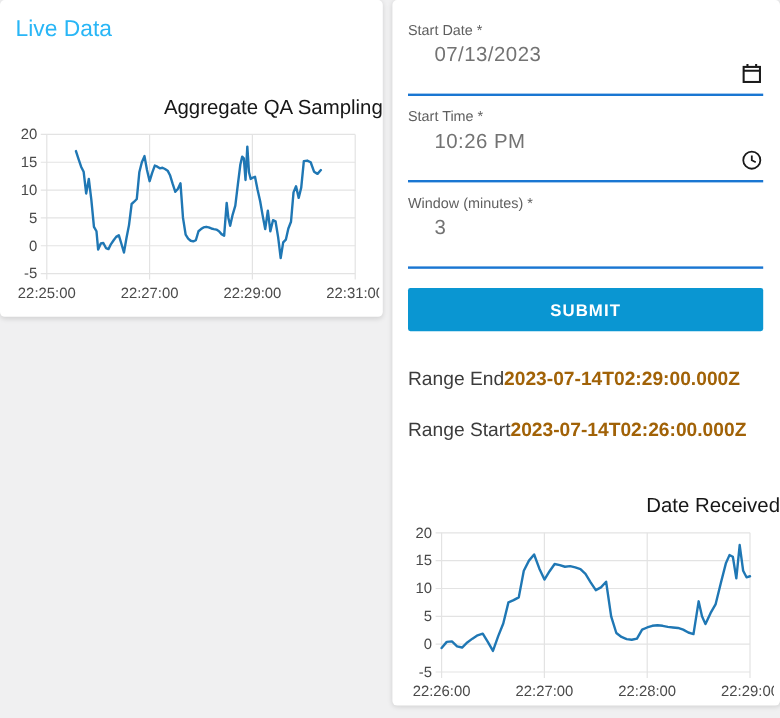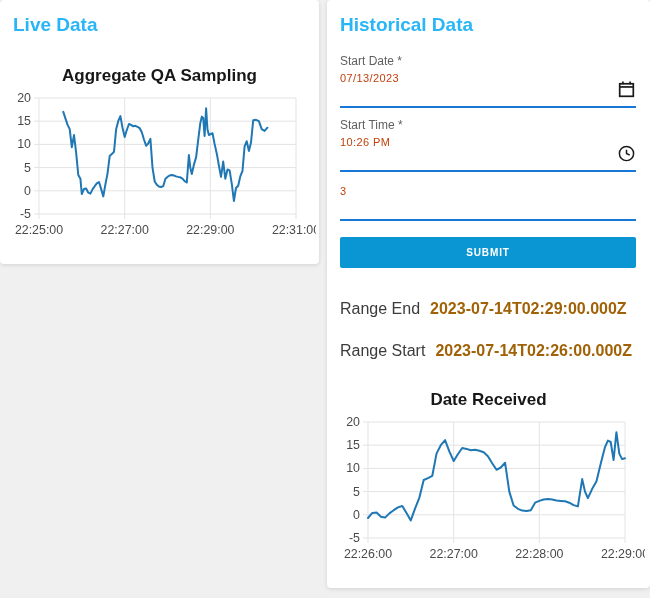--- a/index.html
+++ b/index.html
@@ -6,45 +6,45 @@
   body{
     width:650px;height:598px;position:relative;overflow:hidden;
     background:#f0f0f1;
     font-family:"Liberation Sans", sans-serif;
     -webkit-font-smoothing:antialiased;
   }
   .card{position:absolute;background:#ffffff;border-radius:4px;box-shadow:0 1px 4px rgba(0,0,0,.13)}
   #left-card{left:0;top:0;width:319px;height:264px}
   #right-card{left:327px;top:0;width:323px;height:588px}
 
-  .panel-heading{margin:14px 0 0 13px;font-size:19px;line-height:22px;font-weight:700;color:#29b6f6}
+  .panel-heading{margin:14px 0 0 13px;font-size:19px;line-height:22px;font-weight:400;color:#29b6f6}
 
-  .chart-title{text-align:center;font-size:17px;font-weight:700;color:#171717;margin:30px 0 2px 0}
+  .chart-title{text-align:right;font-size:17px;font-weight:400;color:#171717;margin:44px 0 2px 0}
   .chart-svg{display:block;margin:0 auto}
 
   .form{margin:18px 14px 0 13px}
   .field{position:relative;border-bottom:2px solid #1976d2;padding-bottom:22px}
   .field + .field{margin-top:10px}
   .field-label{font-size:12px;color:#5f5f5f;line-height:15px}
   .field input{
     display:block;border:0;outline:0;background:transparent;
-    font-family:inherit;font-size:11px;color:#c2410c;letter-spacing:.4px;
-    padding:3px 0 0 0;width:calc(100% - 26px);
+    font-family:inherit;font-size:17px;color:#737373;letter-spacing:.4px;
+    padding:3px 0 0 0;width:calc(100% - 26px);margin-left:22px;
   }
   .field input.full{width:100%}
   .field-icon{position:absolute;right:1px;bottom:8px;line-height:0;cursor:pointer}
 
   .submit-btn{
     display:block;width:calc(100% - 27px);margin:16px 14px 12px 13px;
     background:#0a96d2;color:#ffffff;border:none;border-radius:2px;
-    font-family:inherit;font-weight:700;font-size:10px;letter-spacing:.9px;
+    font-family:inherit;font-weight:700;font-size:14px;letter-spacing:.9px;
     padding:10px 0;cursor:pointer;
   }
 
-  .range-row{display:flex;align-items:flex-end;gap:10px;margin:32px 0 0 13px;font-size:16px;color:#3c3c3c}
+  .range-row{display:flex;align-items:flex-end;margin:32px 0 0 13px;font-size:16px;color:#3c3c3c}
   .range-row.second{margin-top:24px}
   .range-value{font-weight:700;color:#a16207}
 </style>
 </head>
 <body>
 
 <div class="card" id="left-card">
   <h2 class="panel-heading">Live Data</h2>
   <div class="chart-title">Aggregate QA Sampling</div>
   <svg class="chart-svg" width="312" height="158">
@@ -66,21 +66,20 @@
       <text x="120.66666666666667" y="146" text-anchor="middle" fill="#4a4a4a" font-size="12.4px" font-family="Liberation Sans, sans-serif">22:27:00</text>
       <line x1="206.33333333333334" y1="10" x2="206.33333333333334" y2="131" stroke="#e3e3e3" stroke-width="1"></line>
       <text x="206.33333333333334" y="146" text-anchor="middle" fill="#4a4a4a" font-size="12.4px" font-family="Liberation Sans, sans-serif">22:29:00</text>
       <line x1="292" y1="10" x2="292" y2="131" stroke="#e3e3e3" stroke-width="1"></line>
       <text x="292" y="146" text-anchor="middle" fill="#4a4a4a" font-size="12.4px" font-family="Liberation Sans, sans-serif">22:31:00</text>
       <polyline points="59.3,23.9 61.4,30.4 63.6,36.9 65.7,41.1 67.8,59.2 70.0,47.1 72.1,64.3 74.3,87.0 76.4,90.7 77.8,106.0 80.0,100.9 82.1,100.5 84.3,104.7 86.4,105.6 88.5,101.4 90.7,98.2 92.8,95.4 95.0,94.0 97.1,100.9 99.3,108.4 101.4,96.3 103.5,85.6 105.7,68.0 107.8,66.1 110.0,63.8 112.1,41.6 114.2,33.2 116.4,28.1 118.5,39.7 120.7,49.0 122.8,42.0 125.0,36.0 127.1,36.9 129.2,38.3 131.4,37.8 133.5,38.8 135.7,40.2 137.8,44.3 139.9,51.3 142.1,57.8 144.2,55.5 146.4,50.8 148.5,79.6 150.7,93.5 152.8,96.8 154.9,98.6 157.1,99.1 159.2,98.2 161.4,90.7 163.5,88.9 165.6,87.5 167.8,87.0 169.9,87.5 172.1,88.4 174.2,88.9 176.3,89.3 178.5,90.7 180.6,93.1 182.8,94.4 184.9,67.1 186.3,79.6 187.8,86.1 189.9,76.8 192.1,69.4 194.2,51.8 196.3,35.1 197.8,28.6 199.2,30.0 200.6,48.0 202.1,20.2 203.5,41.6 204.9,47.1 206.3,46.2 208.5,45.3 210.6,55.9 212.8,65.7 214.9,77.7 217.0,88.9 219.2,73.6 221.3,90.7 223.5,81.5 225.6,82.4 227.8,95.8 229.9,113.0 232.0,100.0 234.2,97.7 236.3,88.4 238.5,82.8 240.6,58.3 242.7,53.2 244.9,62.9 247.0,54.5 249.2,32.3 252.0,31.8 254.9,33.2 257.7,41.1 260.6,42.9 263.4,39.7" fill="none" stroke="#1f77b4" stroke-width="2" stroke-linejoin="round" stroke-linecap="round"></polyline>
     </svg>
 </div>
 
 <div class="card" id="right-card">
-  <h2 class="panel-heading">Historical Data</h2>
 
   <div class="form">
     <div class="field">
       <div class="field-label">Start Date *</div>
       <input type="text" readonly="" value="07/13/2023" style="">
       <span class="field-icon">
         <svg width="17" height="17" viewBox="0 0 16 16">
           <rect x="1.6" y="2.6" width="12.8" height="11.8" fill="none" stroke="#1a1a1a" stroke-width="1.6"></rect>
           <line x1="1.6" y1="5.6" x2="14.4" y2="5.6" stroke="#1a1a1a" stroke-width="1.6"></line>
           <line x1="4.6" y1="0.4" x2="4.6" y2="3" stroke="#1a1a1a" stroke-width="1.6"></line>
@@ -94,20 +93,21 @@
       <input type="text" readonly="" value="10:26 PM" style="">
       <span class="field-icon">
         <svg width="17" height="17" viewBox="0 0 16 16">
           <circle cx="8" cy="8" r="6.7" fill="none" stroke="#1a1a1a" stroke-width="1.4"></circle>
           <polyline points="8,4.4 8,8 11.1,9.6" fill="none" stroke="#1a1a1a" stroke-width="1.4"></polyline>
         </svg>
       </span>
     </div>
 
     <div class="field">
+      <div class="field-label">Window (minutes) *</div>
       <input type="text" class="full" readonly="" value="3" style="">
     </div>
   </div>
 
   <button class="submit-btn">SUBMIT</button>
 
   <div class="range-row">
     <span>Range End</span>
     <span class="range-value">2023-07-14T02:29:00.000Z</span>
   </div>

